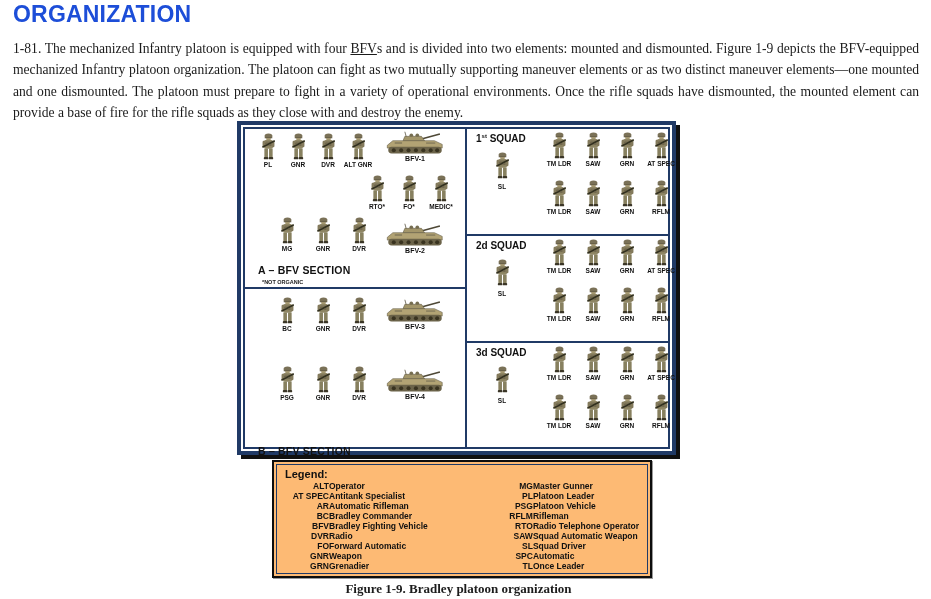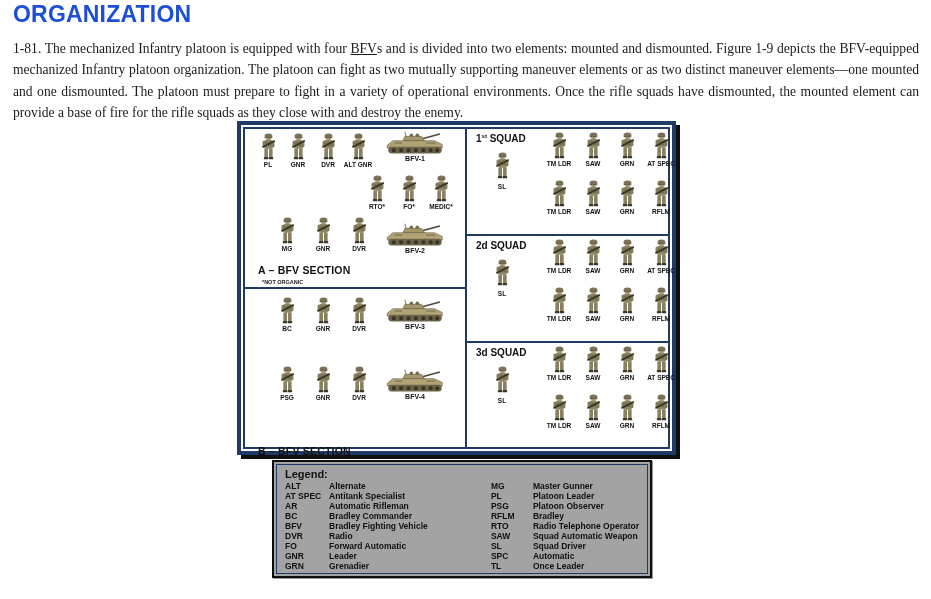--- a/index.html
+++ b/index.html
@@ -57,28 +57,28 @@
   .sq-title sup { font-size:6px; }
   .sq-leader { position:absolute; left:17px; top:23px; width:36px; }
   .sq-leader .ulabel { margin-top:4px; }
   .sq-row { position:absolute; display:flex; }
   .sq-row .unit { width:34px; }
   .sq-row1 { left:75px; top:3px; }
   .sq-row2 { left:75px; top:51px; }
 
   
   .legend { position:absolute; left:272px; top:460px; width:380px; height:118px;
-    border:2px solid #0d0d0d; background:#a3a3a3; padding:2px; box-shadow:1px 1px 0 #9a9a9a; }
+    border:2px solid #0d0d0d; background:#fdba74; padding:2px; box-shadow:1px 1px 0 #9a9a9a; }
   .legend-inner { width:100%; height:100%; border:1px solid #203a66; padding:3px 8px 2px 8px; }
   .legend-title { font:bold 11px "Liberation Sans", sans-serif; color:#111; margin-bottom:1px; }
   .legend-cols { display:flex; }
   .lcol { display:flex; flex-direction:column; }
   .lcol-left { width:226px; }
   .lcol-right { flex:1; }
-  .lrow { display:flex; line-height:11.2px; }
+  .lrow { display:flex; line-height:11.2px;text-align:right; }
   .labbr { font:bold 8.5px "Liberation Sans", sans-serif; color:#111; flex:none; }
   .lcol-left .labbr { width:44px; }
   .lcol-right .labbr { width:42px; }
   .lmean { font:bold 8.5px "Liberation Sans", sans-serif; color:#111; white-space:nowrap; }
 
   .fig-caption { position:absolute; left:237px; top:581px; width:443px; text-align:center;
     font:bold 13px "Liberation Serif", serif; color:#1c1c1c; }
 
   .symdefs { position:absolute; width:0; height:0; overflow:hidden; }
 </style>
@@ -508,21 +508,21 @@
   </div>
 
   <div class="legend">
     <div class="legend-inner">
       <div class="legend-title">Legend:</div>
       <div class="legend-cols">
         <div class="lcol lcol-left">
 
             <div class="lrow">
               <span class="labbr">ALT</span>
-              <span class="lmean">Alternate</span>
+              <span class="lmean">Operator</span>
             </div>
 
             <div class="lrow">
               <span class="labbr">AT SPEC</span>
               <span class="lmean">Antitank Specialist</span>
             </div>
 
             <div class="lrow">
               <span class="labbr">AR</span>
               <span class="lmean">Automatic Rifleman</span>
@@ -543,21 +543,21 @@
               <span class="lmean">Radio</span>
             </div>
 
             <div class="lrow">
               <span class="labbr">FO</span>
               <span class="lmean">Forward Automatic</span>
             </div>
 
             <div class="lrow">
               <span class="labbr">GNR</span>
-              <span class="lmean">Leader</span>
+              <span class="lmean">Weapon</span>
             </div>
 
             <div class="lrow">
               <span class="labbr">GRN</span>
               <span class="lmean">Grenadier</span>
             </div>
           </div>
         <div class="lcol lcol-right">
 
             <div class="lrow">
@@ -565,26 +565,26 @@
               <span class="lmean">Master Gunner</span>
             </div>
 
             <div class="lrow">
               <span class="labbr">PL</span>
               <span class="lmean">Platoon Leader</span>
             </div>
 
             <div class="lrow">
               <span class="labbr">PSG</span>
-              <span class="lmean">Platoon Observer</span>
+              <span class="lmean">Platoon Vehicle</span>
             </div>
 
             <div class="lrow">
               <span class="labbr">RFLM</span>
-              <span class="lmean">Bradley</span>
+              <span class="lmean">Rifleman</span>
             </div>
 
             <div class="lrow">
               <span class="labbr">RTO</span>
               <span class="lmean">Radio Telephone Operator</span>
             </div>
 
             <div class="lrow">
               <span class="labbr">SAW</span>
               <span class="lmean">Squad Automatic Weapon</span>
@@ -602,14 +602,15 @@
 
             <div class="lrow">
               <span class="labbr">TL</span>
               <span class="lmean">Once Leader</span>
             </div>
           </div>
       </div>
     </div>
   </div>
 
+  <div class="fig-caption">Figure 1-9. Bradley platoon organization</div>
 
 </div>
 
 </body></html>

